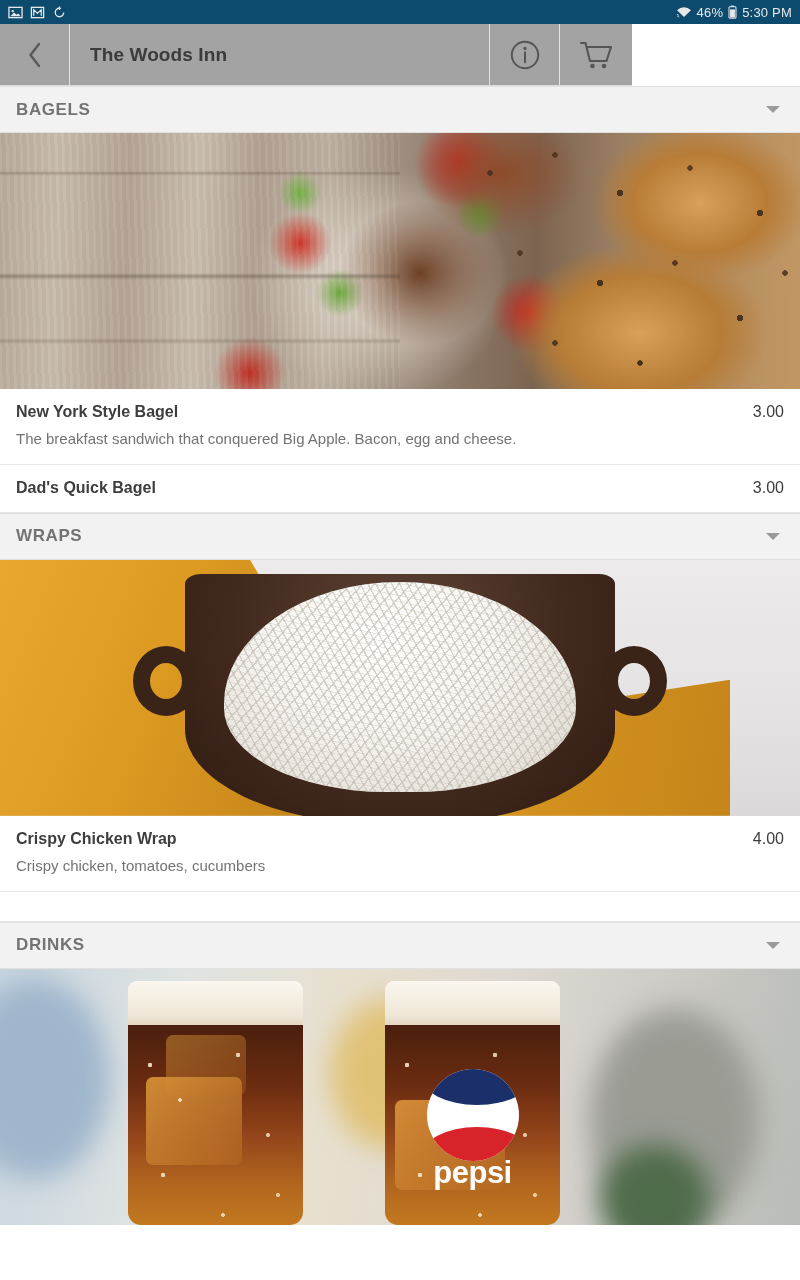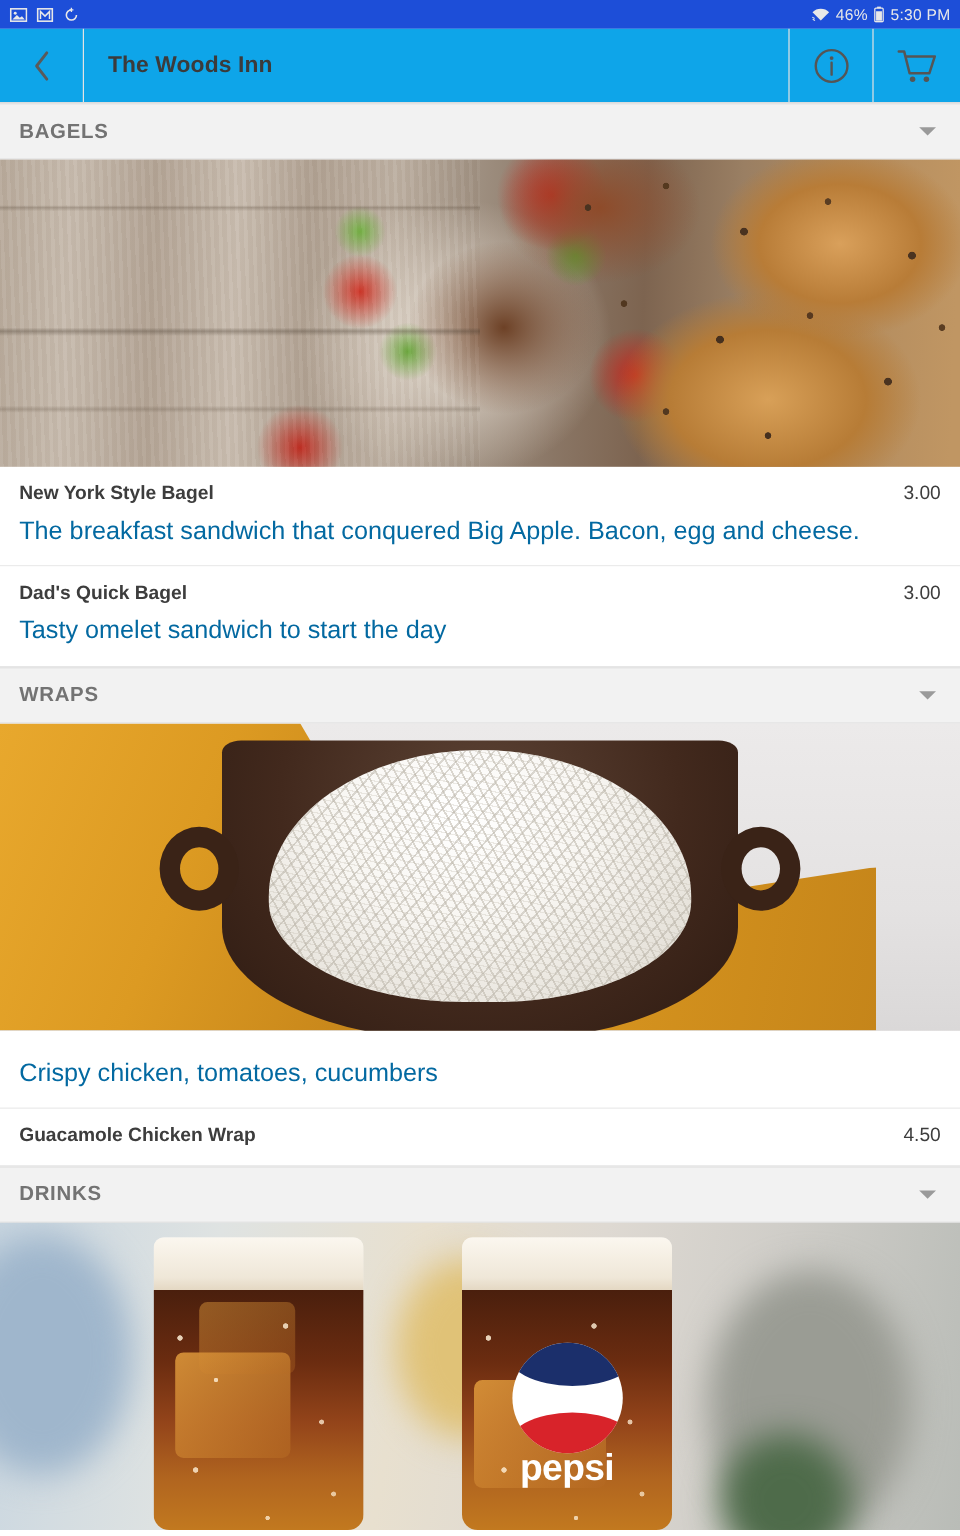--- a/index.html
+++ b/index.html
@@ -5,31 +5,31 @@
   * { margin:0; padding:0; box-sizing:border-box; }
   html, body {
     width:800px; height:1280px;
     background:#ffffff;
     font-family:"Liberation Sans", sans-serif;
     overflow:hidden;
   }
 
   
   .statusbar{
-    height:24px; width:800px; background:#1d4ed8;
+    height:24px; width:800px; background:#0c4a6e;
     display:flex; align-items:center; justify-content:space-between;
     padding:0 8px; color:#e8e8e8;
   }
   .sb-left{ display:flex; align-items:center; gap:7px; }
   .sb-right{ display:flex; align-items:center; gap:5px; font-size:13px; letter-spacing:.2px;}
   .sb-ico{ display:block; }
 
   
   .appbar{
-    height:62px; width:800px; background:#0ea5e9;
+    height:62px; width:632px; background:#a3a3a3;
     display:flex; align-items:stretch;
     border-bottom:1px solid #dcdcdc;
   }
   .appbar-cell{
     display:flex; align-items:center; justify-content:center;
   }
   .back-cell{ width:70px; border-right:1px solid #e3e3e3; }
   .title-cell{
     flex:1; justify-content:flex-start; padding-left:20px;
     border-right:1px solid #e3e3e3;
@@ -225,21 +225,21 @@
   .item-top{
     display:flex; align-items:flex-end; justify-content:space-between;
   }
   .item-name{
     font-size:16px; font-weight:bold; color:#3d3d3d;
   }
   .item-price{
     font-size:16px; color:#3d3d3d; white-space:nowrap; padding-left:18px;
   }
   .item-desc{
-    margin-top:9px; font-size:21px; color:#0369a1; line-height:1.25;
+    margin-top:9px; font-size:15px; color:#737373; line-height:1.25;
   }
 </style>
 </head>
 <body>
 
 <div class="statusbar">
   <div class="sb-left">
     <svg class="sb-ico" width="15" height="15" viewBox="0 0 16 16">
       <rect x="1" y="2.5" width="14" height="11" fill="none" stroke="#e8e8e8" stroke-width="1.4"></rect>
       <circle cx="5" cy="6.5" r="1.3" fill="#e8e8e8"></circle>
@@ -310,49 +310,48 @@
     <span class="item-price">3.00</span>
   </div>
   <div class="item-desc">The breakfast sandwich that conquered Big Apple. Bacon, egg and cheese.</div>
 </div>
 
 <div class="item">
   <div class="item-top">
     <span class="item-name">Dad's Quick Bagel</span>
     <span class="item-price">3.00</span>
   </div>
-  <div class="item-desc">Tasty omelet sandwich to start the day</div>
 </div>
 
 <div class="section-head">
   <span class="section-title">WRAPS</span>
   <span class="caret"></span>
 </div>
 
 <div class="photo photo-rice">
   <div class="rice-cloth"></div>
   <div class="rice-cloth2"></div>
   <div class="rice-bowl">
     <div class="bowl-handle l"></div>
     <div class="bowl-handle r"></div>
     <div class="rice-mound">
       <div class="rice-grains"></div>
     </div>
   </div>
 </div>
 
 <div class="item">
+  <div class="item-top">
+    <span class="item-name">Crispy Chicken Wrap</span>
+    <span class="item-price">4.00</span>
+  </div>
   <div class="item-desc">Crispy chicken, tomatoes, cucumbers</div>
 </div>
 
 <div class="item">
-  <div class="item-top">
-    <span class="item-name">Guacamole Chicken Wrap</span>
-    <span class="item-price">4.50</span>
-  </div>
 </div>
 
 <div class="section-head">
   <span class="section-title">DRINKS</span>
   <span class="caret"></span>
 </div>
 
 <div class="photo photo-drinks">
   <div class="blur-blob" style="left:-40px; top:10px; width:150px; height:200px; background:#9fb6cc;"></div>
   <div class="blur-blob" style="left:330px; top:30px; width:120px; height:150px; background:#e0c277;"></div>

